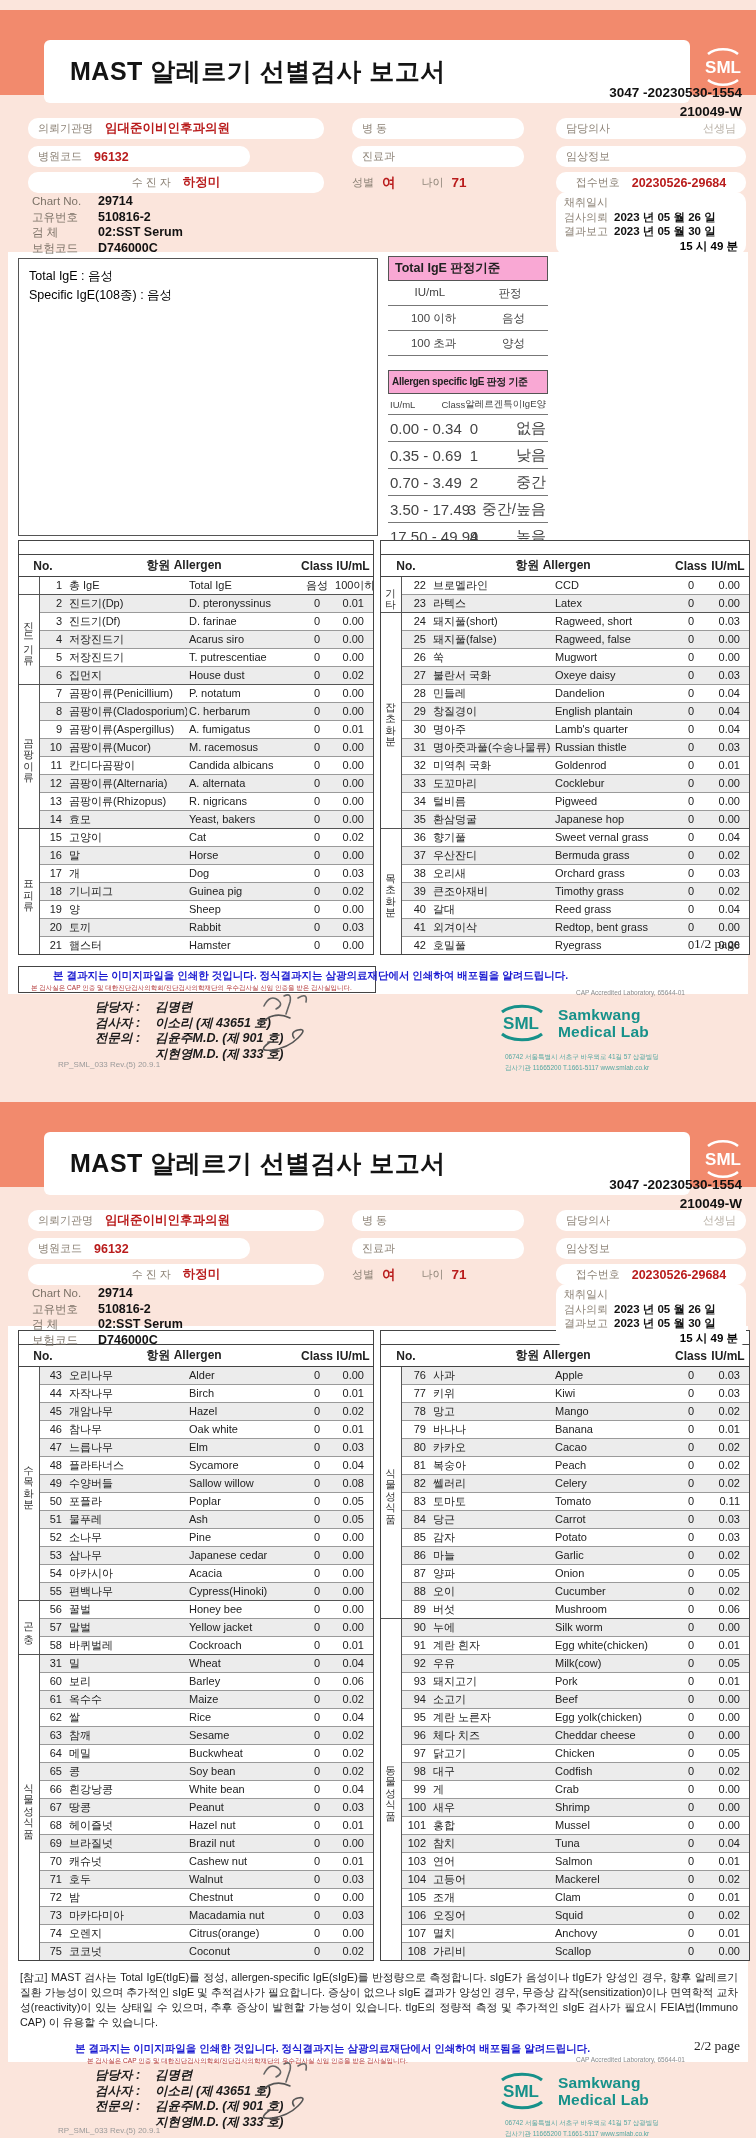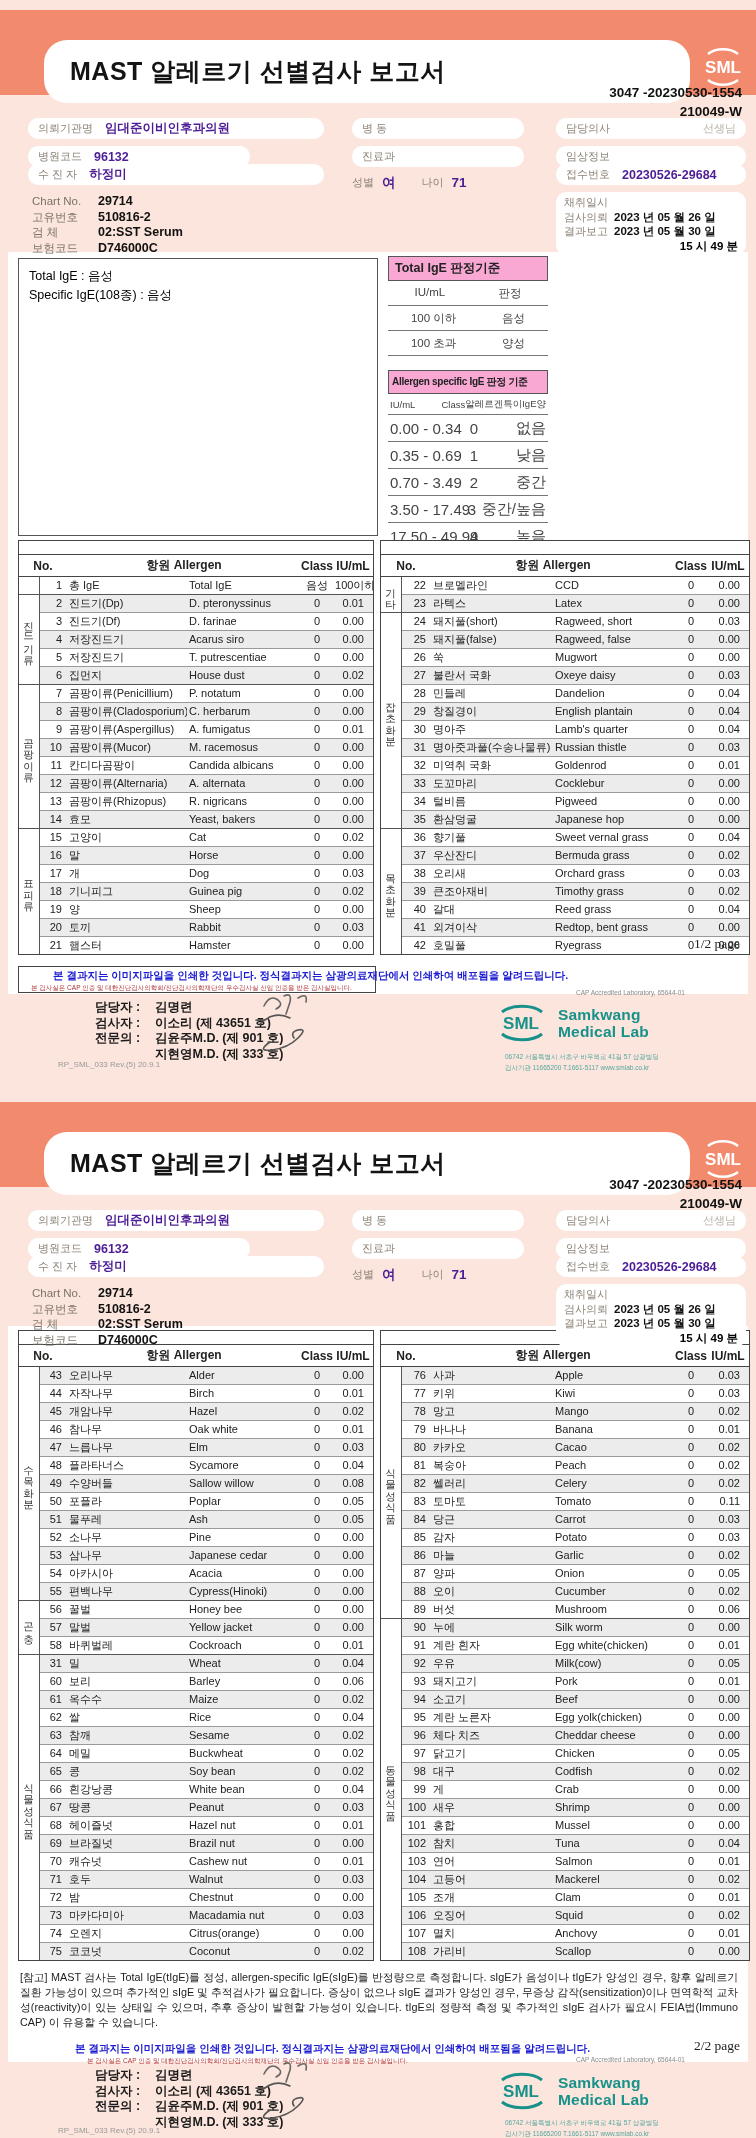--- a/index.html
+++ b/index.html
@@ -3,31 +3,31 @@
 <meta charset="utf-8">
 <style>
   html,body{margin:0;padding:0;}
   body{width:756px;height:2138px;background:#fbe5dc;font-family:"Liberation Sans",sans-serif;position:relative;overflow:hidden;}
   .page{position:absolute;left:0;width:756px;}
   #p1{top:0;height:1092px;}
   #p2{top:1092px;height:1046px;}
 
   
   .band{position:absolute;left:0;right:0;top:10px;height:85px;background:#f28a6d;}
-  .titlecard{position:absolute;left:44px;top:40px;width:646px;height:63px;background:#fff;border-radius:23px;display:flex;align-items:center;padding-left:26px;box-sizing:border-box;z-index:2;}
+  .titlecard{position:absolute;left:44px;top:40px;width:646px;height:63px;background:#fff;border-radius:6px;display:flex;align-items:center;padding-left:26px;box-sizing:border-box;z-index:2;}
   .title{font-size:25px;font-weight:bold;color:#141414;letter-spacing:.5px;white-space:nowrap;}
   .sml-top{position:absolute;right:6px;top:40px;width:54px;height:54px;z-index:2;}
   .report-no{position:absolute;right:14px;top:84px;text-align:right;font-weight:bold;font-size:13.5px;line-height:1.4;color:#111;z-index:3;}
 
   
   .pill{position:absolute;height:21px;background:#fff;border-radius:10px;display:flex;align-items:center;padding:0 10px;box-sizing:border-box;white-space:nowrap;}
   .lab{color:#8d8377;font-size:11px;margin-right:12px;flex:none;}
-  .val{color:#4c1d95;font-weight:bold;font-size:12.5px;}
+  .val{color:#b91c1c;font-weight:bold;font-size:12.5px;}
   .val.light{color:#b9b1a7;font-weight:normal;font-size:11px;margin-left:auto;}
-  .r1{top:118px;} .r2{top:146px;} .r3{top:164px;}
+  .r1{top:118px;} .r2{top:146px;} .r3{top:172px;justify-content:center;}
   .c1w{left:28px;width:296px;} .c1n{left:28px;width:222px;} .c2{left:352px;width:172px;} .c3{left:556px;width:190px;}
   .sexage{position:absolute;left:352px;top:172px;height:21px;display:flex;align-items:center;white-space:nowrap;}
   .sexage .lab{margin-right:8px;}
   .sexage .val{margin-right:26px;font-size:13.5px;}
 
   .meta-left{position:absolute;left:32px;top:194px;font-size:12.5px;line-height:15.5px;z-index:6;white-space:nowrap;}
   .meta-left .l{display:inline-block;width:66px;color:#7c7267;font-size:11.5px;}
   .meta-left b{color:#111;}
   .meta-right{position:absolute;left:556px;top:192px;width:190px;background:#fff;border-radius:10px;padding:3px 8px 2px 8px;box-sizing:border-box;font-size:11px;line-height:14.5px;z-index:6;white-space:nowrap;}
   .meta-right .l{display:inline-block;width:50px;color:#8d8377;}
@@ -68,21 +68,21 @@
   .tleft{left:18px;width:356px;} .tright{left:380px;width:370px;}
 
   
   .noticebox{position:absolute;left:18px;top:966px;width:358px;height:27px;border:1.2px solid #444;background:#fff;box-sizing:border-box;overflow:visible;z-index:4;}
   .bluel{white-space:nowrap;color:#1b1bd1;font-weight:bold;font-size:10.5px;padding:2px 0 0 34px;}
   .tinyl{white-space:nowrap;color:#b03030;font-size:6.5px;padding-left:12px;margin-top:1px;}
   .p2notice{position:absolute;left:75px;top:948px;z-index:4;}
   .p2notice .bluel{padding-left:0;}
   .pagemark{position:absolute;right:16px;font-family:"Liberation Serif",serif;font-size:13.5px;color:#222;}
   .capline{position:absolute;left:576px;font-size:6.5px;color:#8a8a8a;white-space:nowrap;}
-  .staff{position:absolute;left:95px;font-weight:bold;font-size:12.5px;color:#1a1a1a;line-height:15.5px;white-space:nowrap;}
+  .staff{position:absolute;left:95px;font-weight:bold;font-size:12.5px;color:#1a1a1a;line-height:15.5px;white-space:nowrap;font-style:italic;}
   .staff .r{display:flex;} .staff .l{width:60px;flex:none;}
   .sig{position:absolute;left:250px;}
   .lablogo{position:absolute;left:492px;display:flex;align-items:center;}
   .lablogo .wordmark{margin-left:8px;color:#17918a;font-size:15.5px;line-height:17px;font-weight:bold;letter-spacing:.2px;}
   .addr{position:absolute;left:505px;font-size:6.5px;color:#52a7a1;line-height:10.5px;white-space:nowrap;}
   .rpcode{position:absolute;left:58px;font-size:8px;color:#9a9a9a;}
   .refnote{position:absolute;left:20px;top:878px;width:718px;font-size:10.8px;line-height:15px;color:#1c1c1c;text-align:justify;z-index:4;}
 </style>
 </head>
 <body>

